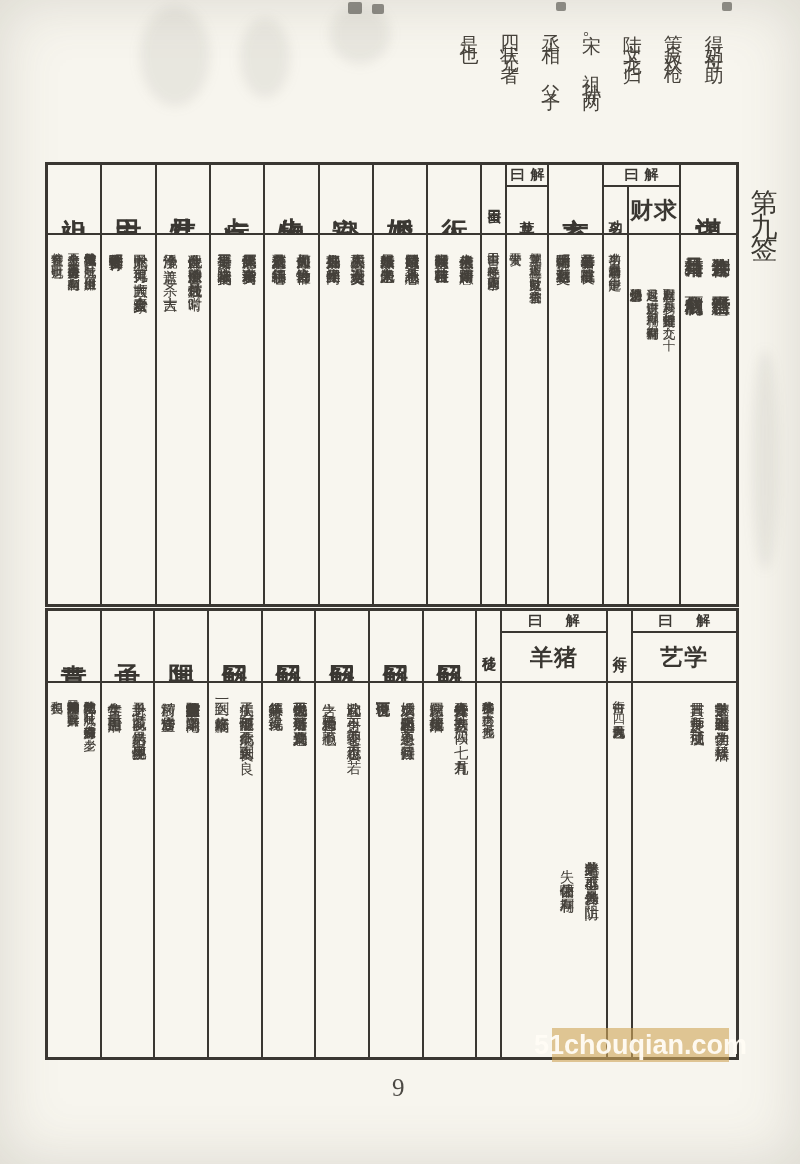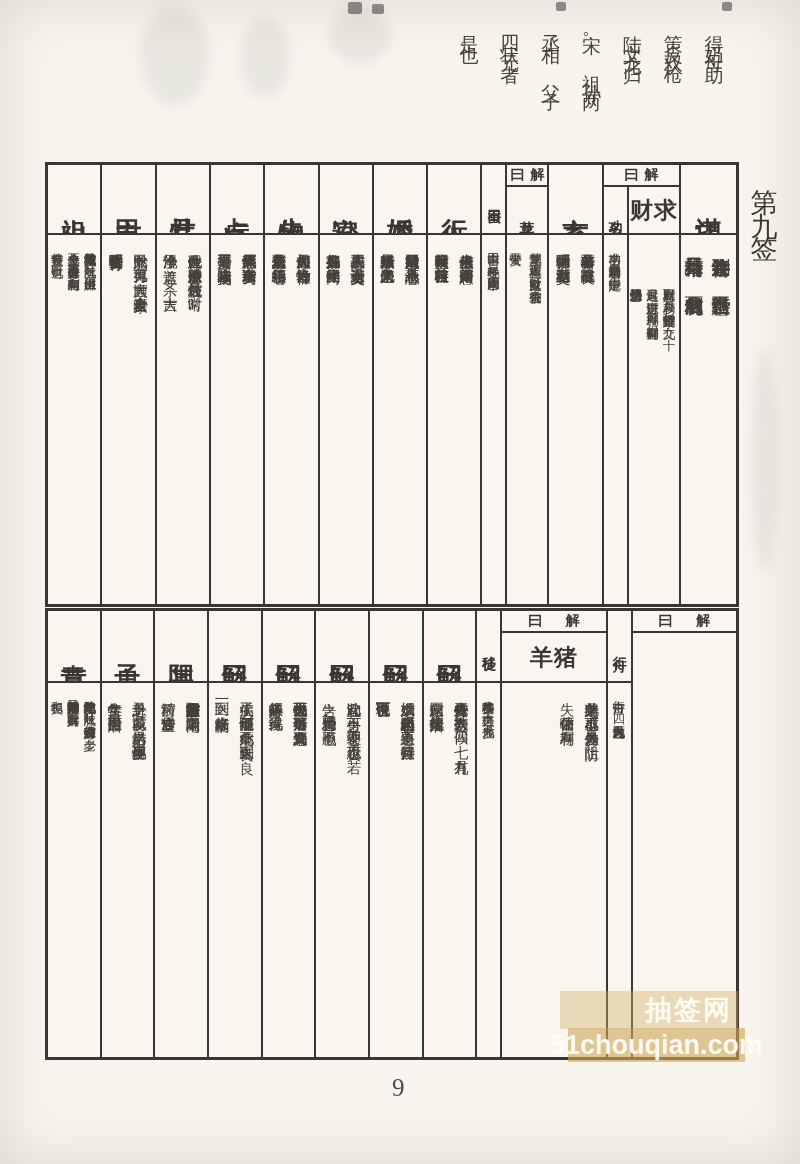--- a/index.html
+++ b/index.html
@@ -49,21 +49,21 @@
   .k-s .col-body .vline{line-height:1.6;}
   .k-verse .col-body{font-size:19px;}
   .k-verse .col-body .vline{line-height:1.42;}
 
   
   .wm{position:absolute;z-index:6;display:flex;align-items:center;color:rgba(255,252,244,0.95);
       font-family:"Liberation Sans","DejaVu Sans",sans-serif;}
   .wm-brand{left:560px;top:991px;width:178px;height:38px;background:rgba(213,176,104,0.40);
             font-size:27px;font-weight:700;justify-content:flex-end;gap:16px;padding-right:6px;box-sizing:border-box;
             letter-spacing:2px;}
-  .wm-site{left:568px;top:1028px;width:177px;height:34px;background:rgba(208,166,90,0.62);
+  .wm-site{left:552px;top:1028px;width:177px;height:34px;background:rgba(208,166,90,0.62);
            font-size:27px;font-weight:700;justify-content:center;letter-spacing:0px;}
 
   .page-number{position:absolute;left:392px;top:1074px;font-size:25px;color:#4c4944;
                font-family:"Liberation Serif","DejaVu Serif",serif;}
 </style>
 </head>
 <body>
 
 <div class="page">
 
@@ -204,35 +204,42 @@
         </div>
       </div>
     </div>
   <div class="qtable" id="t2">
       <div class="group" style="flex: 2 0 0px;">
         <div class="strip">
           <span>曰</span>
           <span>解</span>
         </div>
         <div class="group-cols">
+          <div class="col k-r n2" style="flex: 1 0 0px;">
+            <div class="col-header hor">艺学</div>
+            <div class="col-body">
+              <div class="vline">卜学技艺之卦　上春时运未到　勿学为佳　候秋后择</div>
+              <div class="vline">其吉日　拜良师学之　便可成功</div>
+            </div>
+          </div>
         </div>
       </div>
       <div class="col k-n n1" style="flex: 0 0 25px;">
         <div class="col-header ver">行舟</div>
         <div class="col-body">
           <div class="vline">行舟中吉　四　九月顺风大吉也</div>
         </div>
       </div>
       <div class="group" style="flex: 2 0 0px;">
         <div class="strip">
           <span>曰</span>
           <span>解</span>
         </div>
         <div class="group-cols">
-          <div class="col k-r n2" style="flex: 1 0 0px;">
+          <div class="col k-r n2" style="flex: 1 0 0px; text-align: center;">
             <div class="col-header hor">羊猪</div>
             <div class="col-body">
               <div class="vline">卜此猪羊之卦　不可成群　多养一二只为佳　防阻</div>
               <div class="vline">失　吓伯公保佑　有厚利</div>
             </div>
           </div>
         </div>
       </div>
       <div class="col k-n n1" style="flex: 0 0 25px;">
         <div class="col-header ver">移徒</div>
@@ -292,17 +299,16 @@
       <div class="col k-r n3" style="flex: 1 0 0px;">
         <div class="col-header ver">青草</div>
         <div class="col-body">
           <div class="vline">此地横龙坠气结穴　气脉足旺　但嫌右方有杀冲伤　老少</div>
           <div class="vline">葬时宜消掩冲杀并修水神归口　葬后财丁兴旺</div>
           <div class="vline">和美也</div>
         </div>
       </div>
     </div>
 
-  <div class="wm wm-brand">抽签网</div>
   <div class="wm wm-site">51chouqian.com</div>
 
   <div class="page-number">9</div>
 </div>
 
 </body></html>

